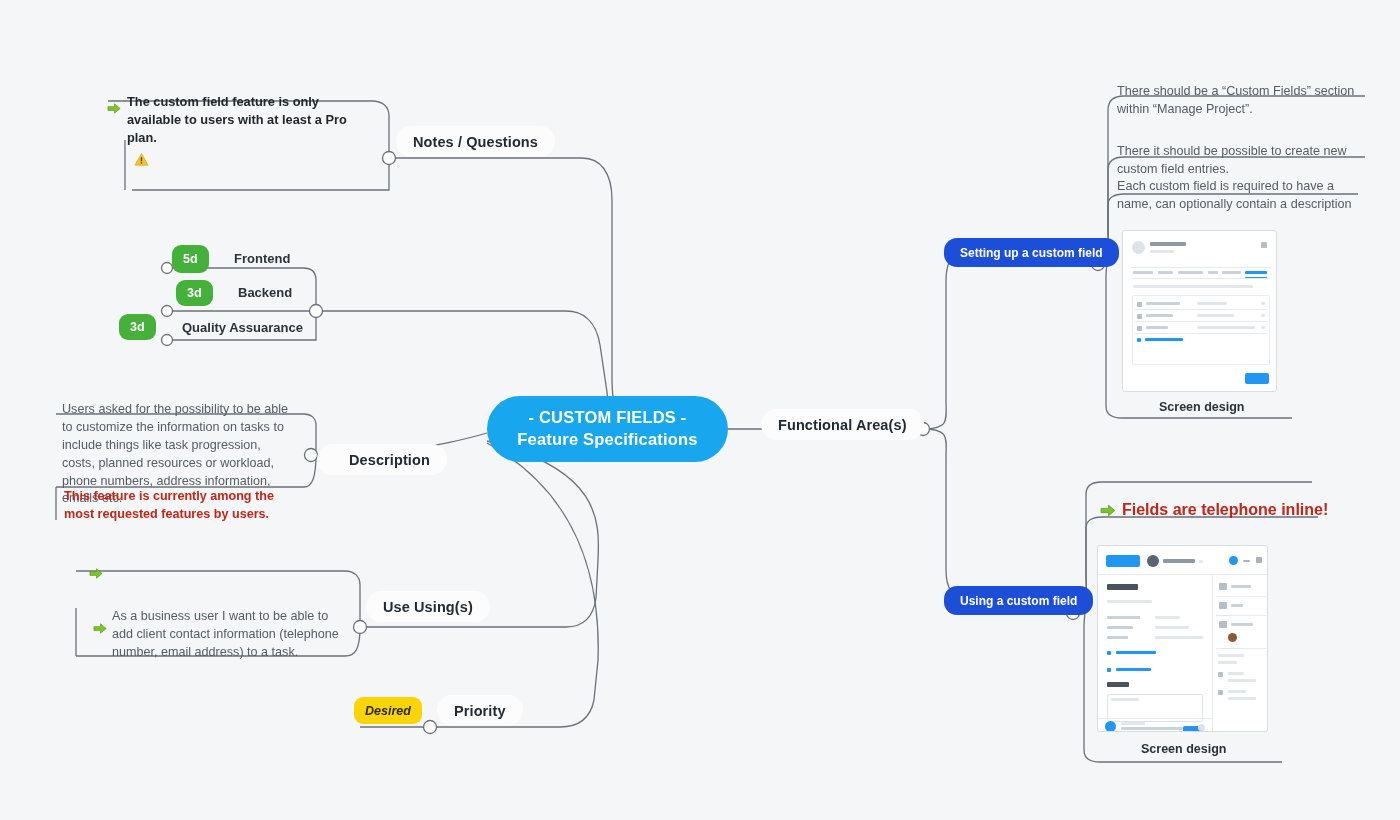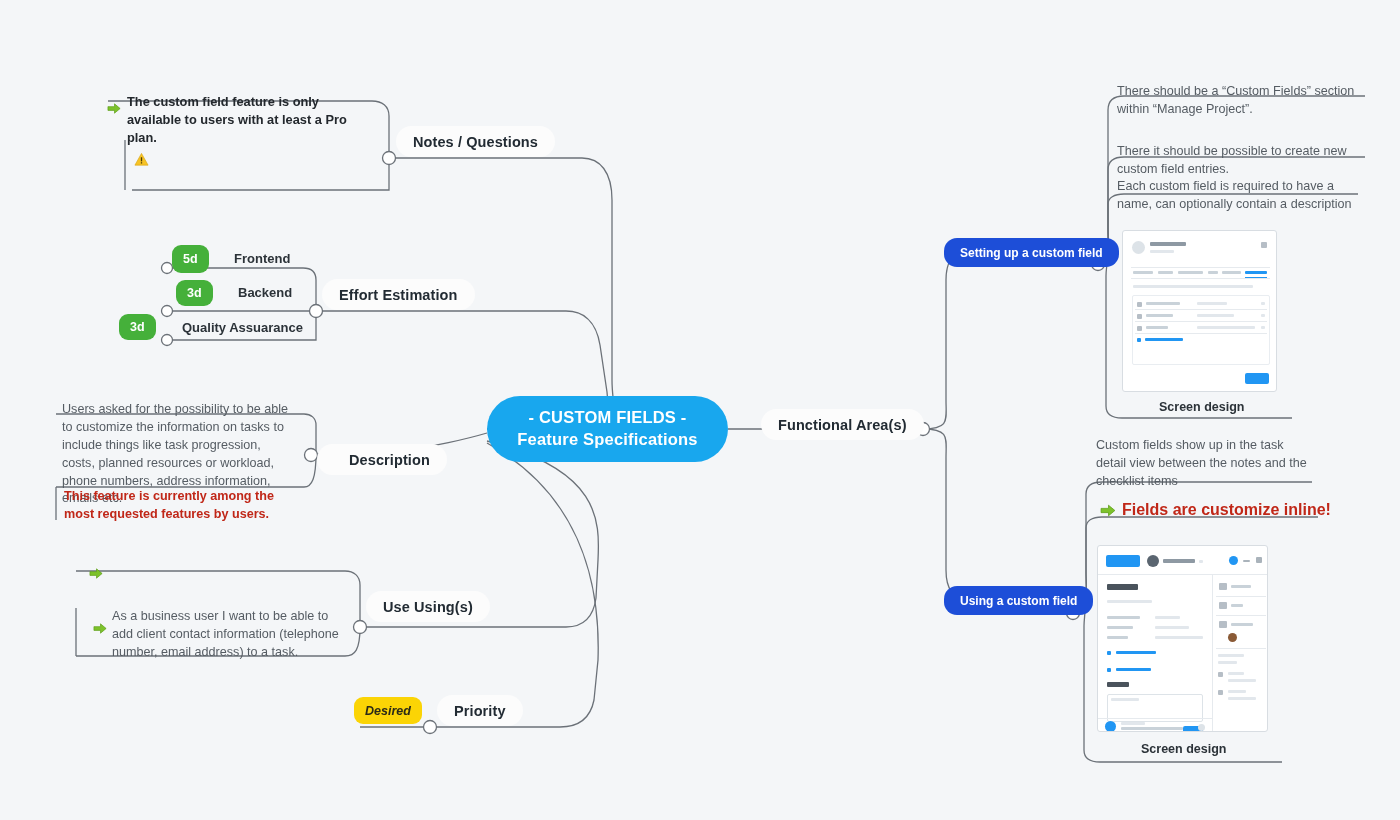--- a/index.html
+++ b/index.html
@@ -162,21 +162,20 @@
       <circle cx="167" cy="340" r="5.5"></circle>
     </g>
   </svg>
 
   <div class="central">
     <span>- CUSTOM FIELDS -</span>
     <span>Feature Specifications</span>
   </div>
 
   <div class="pill" style="left:396px; top:126px;">Notes / Questions</div>
-  <div class="pill" style="left:322px; top:279px;">Effort Estimation</div>
   <div class="pill" style="left:317px; top:444px;padding-left:32px;">Description</div>
   <div class="pill" style="left:366px; top:591px;">Use Using(s)</div>
   <div class="pill" style="left:437px; top:695px;">Priority</div>
   <div class="pill" style="left:761px; top:409px;">Functional Area(s)</div>
 
   <svg class="ic" style="left:107px; top:101px;" viewBox="0 0 16 16">
     <path d="M1 6h7V3l6 5-6 5v-3H1z" fill="#7dc22b" stroke="#5a9c16" stroke-width="0.7"></path>
   </svg>
   <div class="note bold" style="left:127px; top:93px; width:248px;">The custom field feature is only available to users with at least a Pro plan.</div>
 
@@ -247,26 +246,25 @@
     <div class="sk lt" style="left:138px; top:95px; width:4px; height:3px;"></div>
     <div class="hr" style="left:12px; top:102px; width:132px;"></div>
     <div class="sk blu" style="left:14px; top:107px; width:4px; height:4px;"></div>
     <div class="sk blu" style="left:22px; top:107px; width:38px; height:3px; background:#2196f3;"></div>
     <div class="btn" style="left:122px; top:142px; width:24px; height:11px;"></div>
   </div>
   <div class="shot-cap" style="left:1159px; top:400px;">Screen design</div>
 
   <div class="badge green-lg" style="left:932px; top:586px;">Using a custom field</div>
 
-  <div class="note" style="left:1096px; top:437px; width:215px;">Custom fields show up in the task detail view between the notes and the checklist items</div>
 
   <svg class="ic" style="left:1100px; top:502px; width:17px; height:17px;" viewBox="0 0 16 16">
     <path d="M1 6h7V3l6 5-6 5v-3H1z" fill="#7dc22b" stroke="#5a9c16" stroke-width="0.7"></path>
   </svg>
-  <div class="note red-big" style="left:1122px; top:499px; width:260px;">Fields are customize inline!</div>
+  <div class="note red-big" style="left:1122px; top:499px; width:260px;">Fields are telephone inline!</div>
 
   <div class="shot" style="left:1097px; top:545px; width:171px; height:187px;">
     <div class="btn" style="left:8px; top:9px; width:34px; height:12px; border-radius:2px;"></div>
     <div class="dot" style="left:49px; top:9px; width:12px; height:12px; background:#5a6570;"></div>
     <div class="sk dk" style="left:65px; top:13px; width:32px; height:4px;"></div>
     <div class="sk lt" style="left:101px; top:14px; width:4px; height:3px;"></div>
     <div class="dot blu" style="left:131px; top:10px; width:9px; height:9px;"></div>
     <div class="sk lt" style="left:145px; top:14px; width:7px; height:2px; background:#aab3bb;"></div>
     <div class="sk lt" style="left:158px; top:11px; width:6px; height:6px; background:#aab3bb;"></div>
     <div class="hr" style="left:0px; top:28px; width:171px;"></div>

